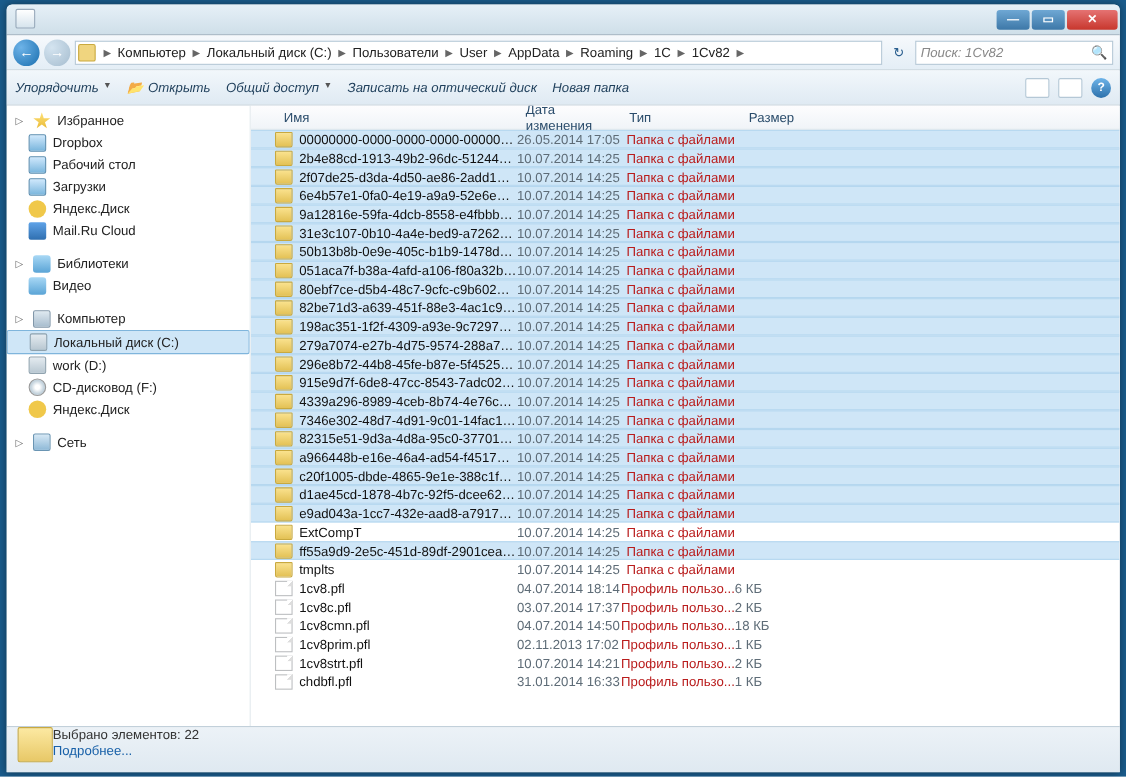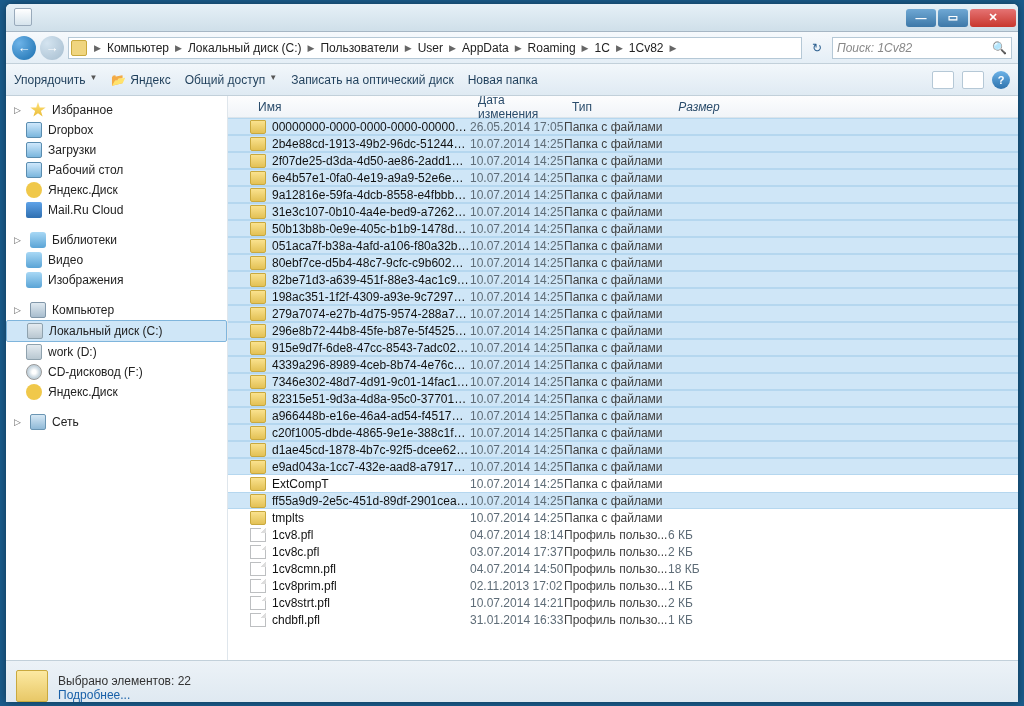--- a/index.html
+++ b/index.html
@@ -15,21 +15,21 @@
 .navbtn { width:24px; height:24px; border-radius:50%; background:radial-gradient(circle at 30% 30%, #6db3e8, #1a6faf); display:flex; align-items:center; justify-content:center; color:#fff; font-size:13px; }
 .navbtn.fwd { background:radial-gradient(circle at 30% 30%, #d4e4f0, #a6bdcf); color:#fff; }
 .breadcrumb { flex:1; height:22px; background:#fff; border:1px solid #b5c8d6; display:flex; align-items:center; padding:0 2px; font-size:12px; }
 .bc-item { display:inline-flex; align-items:center; color:#222; padding:0 3px; cursor:default; }
 .bc-sep { color:#666; padding:0 3px; font-size:9px; }
 .bc-icon { width:16px; height:16px; background:#f0d57f; border:1px solid #c9a93e; border-radius:2px; margin-right:4px; }
 .refresh { width:22px; height:22px; display:flex; align-items:center; justify-content:center; color:#2b5f8f; }
 .search { width:180px; height:22px; background:#fff; border:1px solid #b5c8d6; display:flex; align-items:center; padding:0 4px; color:#888; font-style:italic;justify-content:flex-end; }
 .search .mag { margin-left:auto; color:#2b5f8f; font-style:normal; }
 .toolbar { height:32px; background:linear-gradient(#f2f7fb,#dfeaf3); display:flex; align-items:center; padding:0 8px; gap:14px; border-bottom:1px solid #c2d0da; color:#1e3e5a; }
-.tbitem { display:inline-flex; align-items:flex-start; gap:4px; cursor:default; }
+.tbitem { display:inline-flex; align-items:flex-start; gap:4px; cursor:default;font-style:italic; }
 .tbitem .drop { font-size:8px; color:#555; }
 .tb-right { margin-left:auto; display:flex; gap:8px; align-items:center; }
 .tb-right .vicon { width:22px; height:18px; border:1px solid #b5c8d6; background:#fff; border-radius:2px; }
 .tb-right .help { width:18px; height:18px; border-radius:50%; background:linear-gradient(#6db3e8,#2e72ac); color:#fff; display:flex; align-items:center; justify-content:center; font-size:11px; font-weight:bold; }
 .body { flex:1; display:flex; overflow:hidden; }
 .sidebar { width:222px; background:#fff; border-right:1px solid #dfe6ec; overflow-y:auto; padding-top:4px; }
 .side-group { margin-bottom:10px; }
 .side-item { display:flex; align-items:center; padding:2px 0 2px 20px; gap:6px; color:#222; }
 .side-item.header { padding-left:8px; }
 .side-item.header .exp { font-size:9px; color:#666; width:10px; }
@@ -43,34 +43,34 @@
 .s-icon.comp { background:linear-gradient(#dfe9f0,#a8bdce); border:1px solid #8197a9; border-radius:2px; }
 .s-icon.net { background:linear-gradient(#d6e8f5,#8fb9d7); border:1px solid #6a95b3; border-radius:2px; }
 .s-icon.yd { background:#f0c84a; border-radius:50%; }
 .s-icon.mail { background:linear-gradient(#5fa3e8,#2f6fb0); border-radius:2px; }
 .content { flex:1; background:#fff; overflow:hidden; display:flex; flex-direction:column; }
 .cols { height:22px; background:linear-gradient(#fdfdfe,#f0f4f8); border-bottom:1px solid #dbe4eb; display:flex; align-items:center; color:#2a4c6b; padding-left:22px; }
 .col { padding:0 8px; }
 .col.name { width:220px; }
 .col.date { width:94px; }
 .col.type { width:104px; }
-.col.size { width:62px; text-align:center;font-style:italic; }
+.col.size { width:62px; text-align:right; }
 .filelist { flex:1; overflow-y:auto; }
 .row { display:flex; align-items:center; height:17px; padding-left:22px; }
 .row.sel { background:#cfe6f7; border-top:1px solid #b5d7ef; border-bottom:1px solid #b5d7ef; }
 .ficon { width:16px; height:14px; margin-right:6px; }
 .ficon.folder { background:linear-gradient(#fae28e,#e3c155); border:1px solid #c9a93e; border-radius:1px 1px 2px 2px; }
 .ficon.file { background:#fff; border:1px solid #bdbfc1; position:relative; }
 .ficon.file::after { content:""; position:absolute; right:-1px; top:-1px; width:5px; height:5px; background:linear-gradient(135deg,#fff 50%,#ddd 50%); }
 .cell { font-size:12px; overflow:hidden; text-overflow:ellipsis; white-space:nowrap; }
 .cell.name { width:198px; color:#111; }
 .cell.date { width:94px; color:#5e6c77; }
-.cell.type { width:104px; color:#404040; }
+.cell.type { width:104px; color:#b91c1c;text-align:right; }
 .cell.size { width:62px; color:#5e6c77; text-align:left; padding-right:8px; }
-.statusbar { height:42px; background:linear-gradient(#ecf2f7,#dfe9f1); border-top:1px solid #c2d0da; display:flex; align-items:flex-end; padding:0 10px; gap:10px; }
+.statusbar { height:42px; background:linear-gradient(#ecf2f7,#dfe9f1); border-top:1px solid #c2d0da; display:flex; align-items:flex-start; padding:0 10px; }
 .sb-icon { width:32px; height:32px; background:linear-gradient(#fce9a2,#e8c867); border:1px solid #c9a93e; border-radius:2px; }
 .sb-text { display:flex; flex-direction:column; }
 .sb-text .line1 { color:#333; }
 .sb-text .line2 { color:#1860a8; cursor:pointer; }
 ::-webkit-scrollbar { width:16px; }
 ::-webkit-scrollbar-track { background:#f0f0f0; }
 ::-webkit-scrollbar-thumb { background:#c7d3dc; border:1px solid #a9bac6; border-radius:2px; }
 </style>
 </head>
 <body>
@@ -111,21 +111,21 @@
       <span>Поиск: 1Cv82</span>
       <span class="mag">🔍</span>
     </div>
   </div>
 
   <div class="toolbar">
     <span class="tbitem">
         <span>Упорядочить</span> 
         <span class="drop">▼</span>
       </span>
-    <span class="tbitem">📂 <span>Яндекс</span></span>
+    <span class="tbitem">📂 <span>Открыть</span></span>
     <span class="tbitem">
         <span>Общий доступ</span> 
         <span class="drop">▼</span>
       </span>
     <span class="tbitem">Записать на оптический диск</span>
     <span class="tbitem">Новая папка</span>
     <div class="tb-right">
       <div class="vicon"></div>
       <div class="vicon"></div>
       <div class="help">?</div>
@@ -139,48 +139,44 @@
             <span class="exp">▷</span>
             <span class="s-icon star"></span>
             <span>Избранное</span>
           </div>
           <div class="side-item">
             <span class="s-icon box"></span>
             <span>Dropbox</span>
           </div>
           <div class="side-item">
             <span class="s-icon box"></span>
+            <span>Рабочий стол</span>
+          </div>
+          <div class="side-item">
+            <span class="s-icon box"></span>
             <span>Загрузки</span>
-          </div>
-          <div class="side-item">
-            <span class="s-icon box"></span>
-            <span>Рабочий стол</span>
           </div>
           <div class="side-item">
             <span class="s-icon yd"></span>
             <span>Яндекс.Диск</span>
           </div>
           <div class="side-item">
             <span class="s-icon mail"></span>
             <span>Mail.Ru Cloud</span>
           </div>
         </div>
         <div class="side-group">
           <div class="side-item header">
             <span class="exp">▷</span>
             <span class="s-icon lib"></span>
             <span>Библиотеки</span>
           </div>
           <div class="side-item">
             <span class="s-icon lib"></span>
             <span>Видео</span>
-          </div>
-          <div class="side-item">
-            <span class="s-icon lib"></span>
-            <span>Изображения</span>
           </div>
         </div>
         <div class="side-group">
           <div class="side-item header">
             <span class="exp">▷</span>
             <span class="s-icon comp"></span>
             <span>Компьютер</span>
           </div>
           <div class="side-item sel">
             <span class="s-icon drive"></span>

